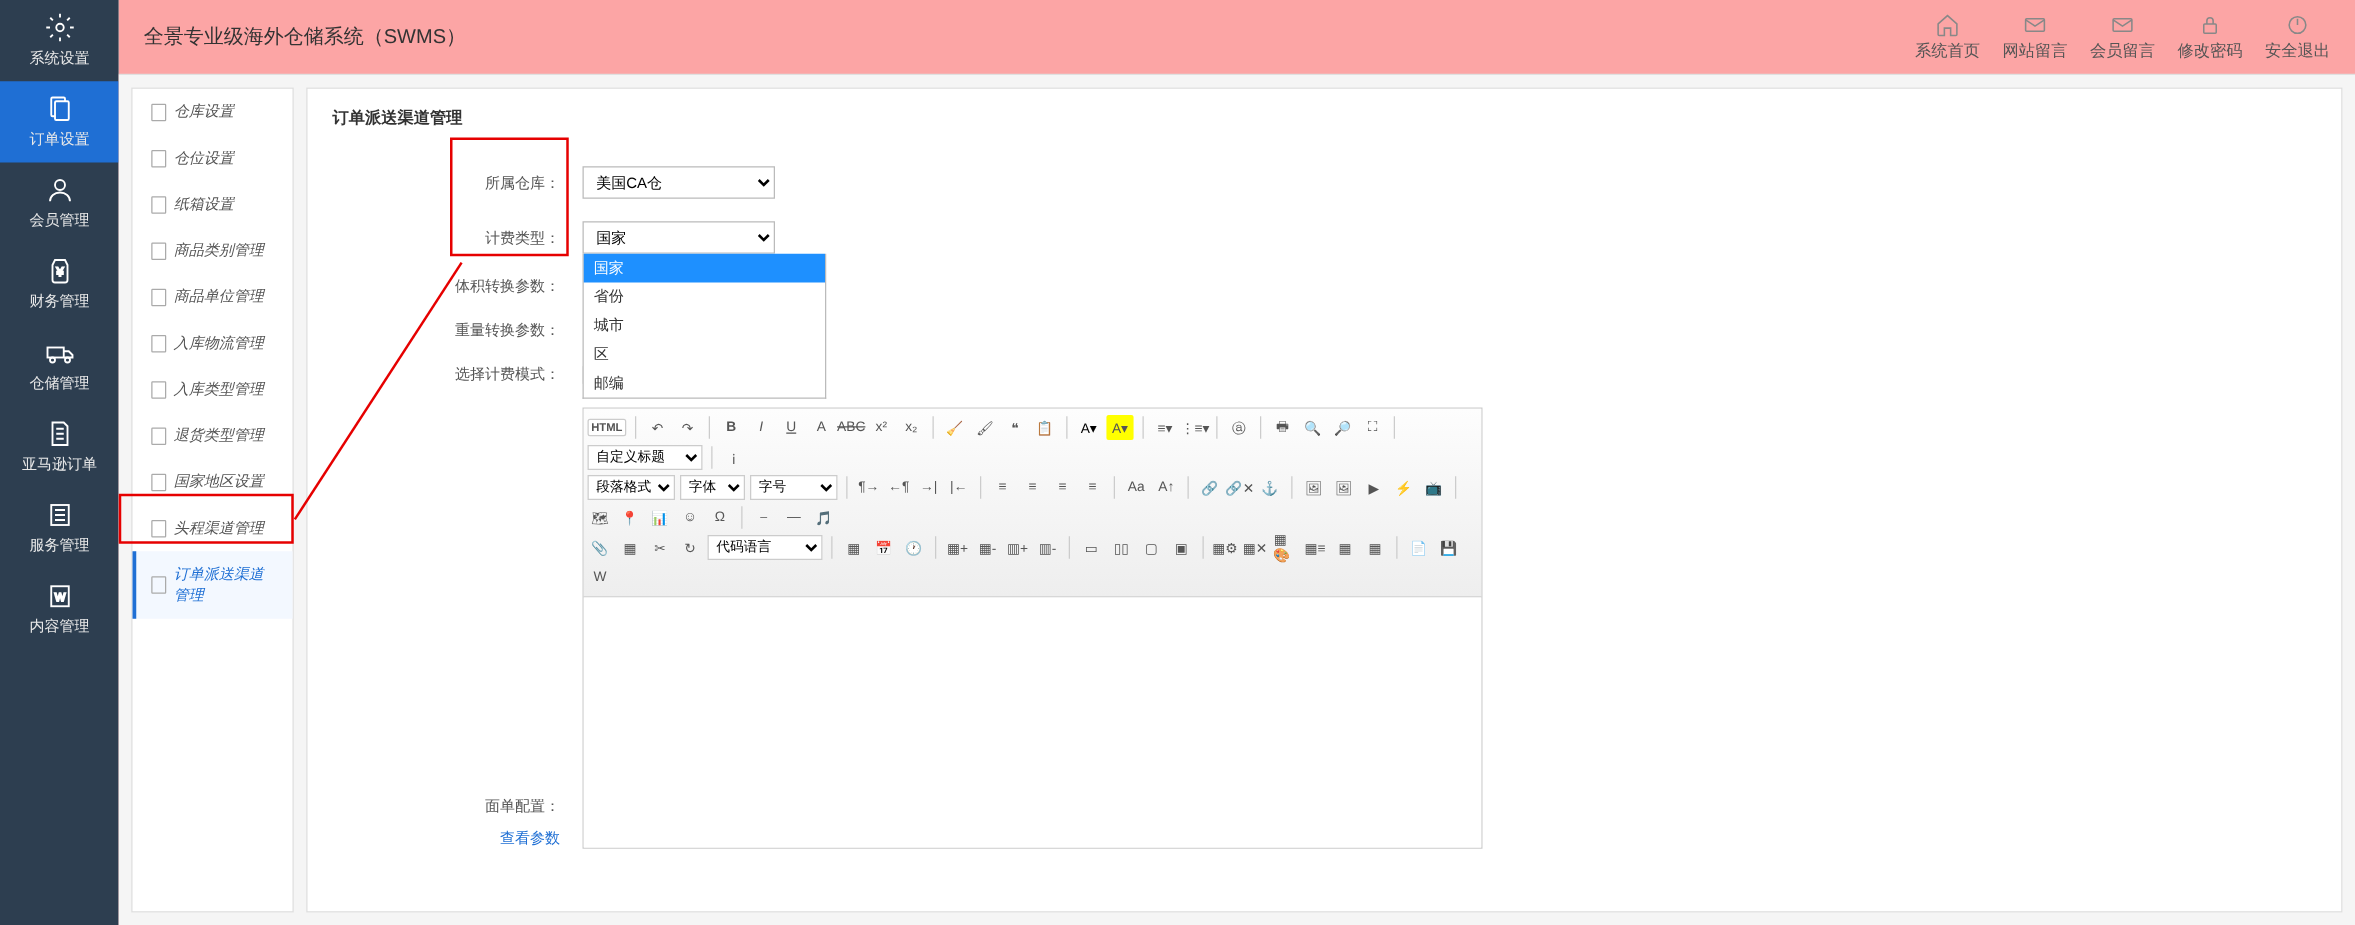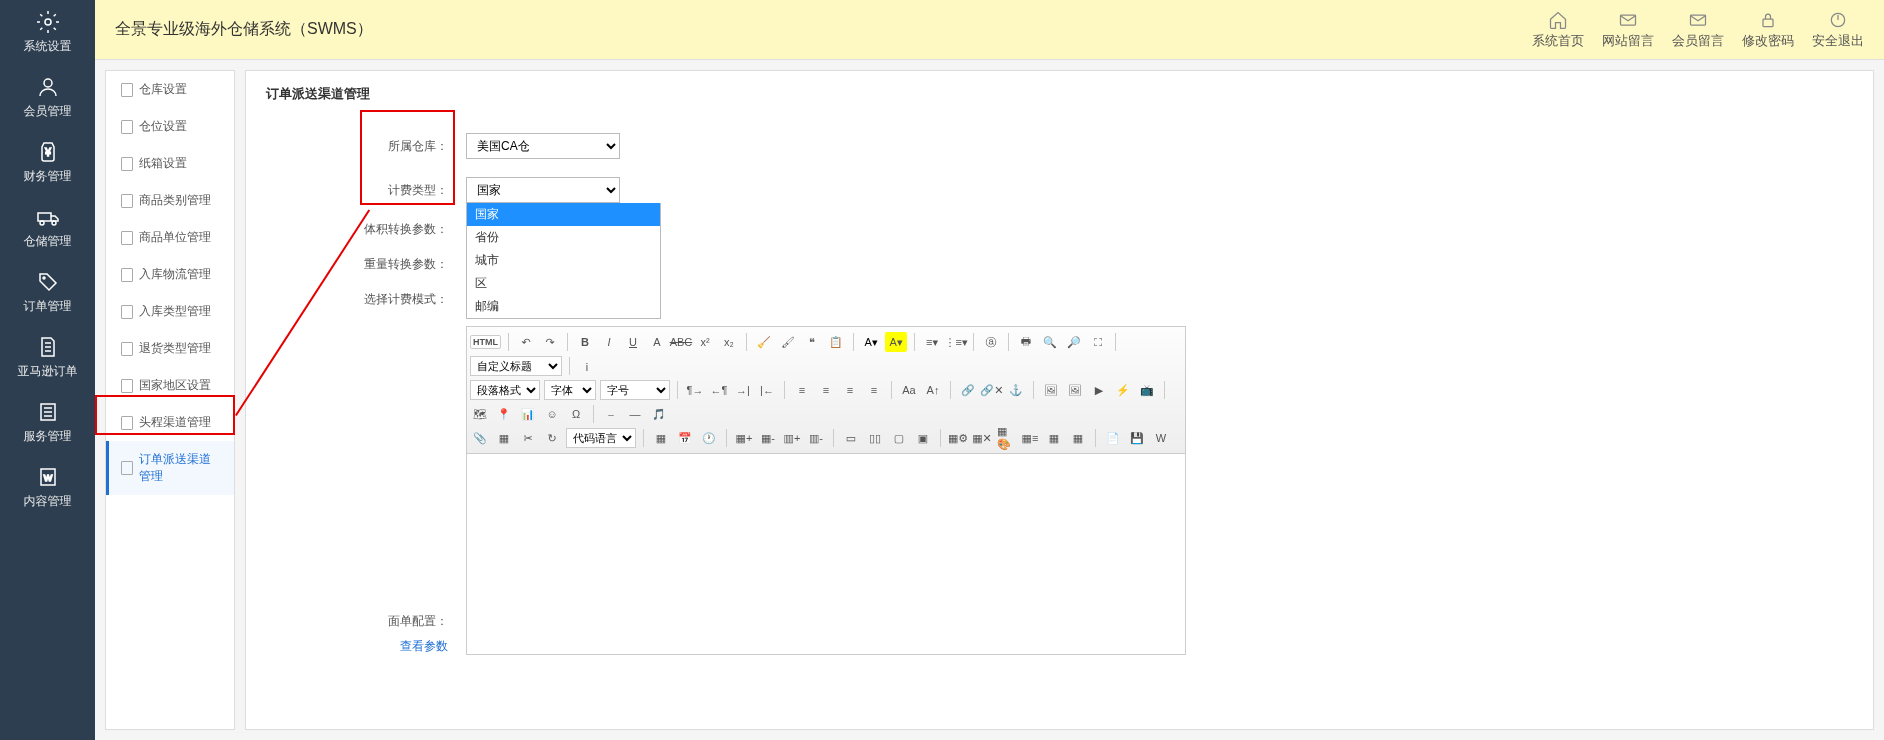--- a/index.html
+++ b/index.html
@@ -7,33 +7,33 @@
 .container { display: flex; height: 740px; width: 1884px; overflow: hidden; position: relative; }
 
 
 .sidebar-main { width: 95px; background: #2d3e50; color: #fff; display: flex; flex-direction: column; }
 .sidebar-main .item { text-align: center; padding: 10px 0; cursor: pointer; font-size: 12px; }
 .sidebar-main .item.active { background: #1f6fd4; }
 .sidebar-main .item .icon { display: block; margin: 0 auto 4px; width: 24px; height: 24px; }
 .sidebar-main .item .label { display: block; color: #e8e8e8; }
 
 
-.right-area { flex: 1; display: flex; flex-direction: column; background: #fef9c3; }
+.right-area { flex: 1; display: flex; flex-direction: column; background: #fca5a5; }
 .header { height: 60px; display: flex; align-items: center; justify-content: space-between; padding: 0 20px; border-bottom: 1px solid #e0e0e0; }
 .header .title { font-size: 16px; color: #333; }
 .header .actions { display: flex; gap: 18px; }
 .header .action { text-align: center; cursor: pointer; font-size: 13px; color: #555; }
 .header .action .icon { display: block; margin: 0 auto 2px; width: 20px; height: 20px; }
 
 
 .body { flex: 1; display: flex; background: #f5f5f5; padding: 10px; gap: 10px; position: relative; }
 
 
 .sidebar-sub { width: 130px; background: #fff; border: 1px solid #ddd; }
-.sidebar-sub .sub-item { padding: 10px 12px; cursor: pointer; color: #555; font-size: 12px; display: flex; align-items: center; gap: 6px; border-left: 3px solid transparent; }
+.sidebar-sub .sub-item { padding: 10px 12px; cursor: pointer; color: #555; font-size: 12px; display: flex; align-items: center; gap: 6px; border-left: 3px solid transparent; font-style: italic; }
 .sidebar-sub .sub-item .doc-icon { width: 12px; height: 14px; border: 1px solid #aaa; border-radius: 1px; position: relative; flex-shrink: 0; }
 .sidebar-sub .sub-item.active { color: #1f6fd4; border-left-color: #1f6fd4; background: #f3f8ff; }
 
 
 .main { flex: 1; background: #fff; border: 1px solid #ddd; padding: 14px 20px; overflow: auto; }
 .main .page-title { font-weight: bold; font-size: 13px; margin-bottom: 30px; }
 .form-row { display: flex; align-items: center; margin-bottom: 18px; }
 .form-label { width: 200px; text-align: right; padding-right: 18px; color: #555; font-size: 12px; }
 .form-control { width: 154px; height: 26px; border: 1px solid #bbb; font-size: 12px; padding: 0 6px; background: #fff; }
 select.form-control { appearance: menulist; }
@@ -67,20 +67,27 @@
 <div class="container">
 
   <div class="sidebar-main">
     <div class="item">
       <svg class="icon" viewBox="0 0 24 24" fill="none" stroke="#fff" stroke-width="1.5">
           <circle cx="12" cy="12" r="3"></circle>
           <path d="M12 1v3m0 16v3M4.2 4.2l2.1 2.1m11.4 11.4l2.1 2.1M1 12h3m16 0h3M4.2 19.8l2.1-2.1m11.4-11.4l2.1-2.1"></path>
         </svg>
       <span class="label">系统设置</span>
     </div>
+    <div class="item active">
+      <svg class="icon" viewBox="0 0 24 24" fill="none" stroke="#fff" stroke-width="1.5">
+          <rect x="5" y="3" width="11" height="15" rx="1"></rect>
+          <rect x="8" y="6" width="11" height="15" rx="1" fill="#1f6fd4"></rect>
+        </svg>
+      <span class="label">订单设置</span>
+    </div>
     <div class="item">
       <svg class="icon" viewBox="0 0 24 24" fill="none" stroke="#fff" stroke-width="1.5">
           <circle cx="12" cy="8" r="4"></circle>
           <path d="M4 21c0-4 3.5-7 8-7s8 3 8 7"></path>
         </svg>
       <span class="label">会员管理</span>
     </div>
     <div class="item">
       <svg class="icon" viewBox="0 0 24 24" fill="none" stroke="#fff" stroke-width="1.5">
           <path d="M8 3h8l2 4v12a2 2 0 01-2 2H8a2 2 0 01-2-2V7l2-4z"></path>
@@ -89,27 +96,20 @@
       <span class="label">财务管理</span>
     </div>
     <div class="item">
       <svg class="icon" viewBox="0 0 24 24" fill="none" stroke="#fff" stroke-width="1.5">
           <rect x="2" y="8" width="13" height="8"></rect>
           <path d="M15 11h4l3 3v2h-7"></path>
           <circle cx="6" cy="18" r="2"></circle>
           <circle cx="18" cy="18" r="2"></circle>
         </svg>
       <span class="label">仓储管理</span>
-    </div>
-    <div class="item">
-      <svg class="icon" viewBox="0 0 24 24" fill="none" stroke="#fff" stroke-width="1.5">
-          <path d="M4 4h7l9 9-7 7-9-9V4z"></path>
-          <circle cx="8" cy="8" r="1"></circle>
-        </svg>
-      <span class="label">订单管理</span>
     </div>
     <div class="item">
       <svg class="icon" viewBox="0 0 24 24" fill="none" stroke="#fff" stroke-width="1.5">
           <path d="M6 3h9l3 3v15H6V3z"></path>
           <path d="M9 8h6M9 12h6M9 16h6"></path>
         </svg>
       <span class="label">亚马逊订单</span>
     </div>
     <div class="item">
       <svg class="icon" viewBox="0 0 24 24" fill="none" stroke="#fff" stroke-width="1.5">
@@ -338,21 +338,21 @@
                 <span class="tool-sep"></span>
                 <span class="tool-btn">⎯</span>
                 <span class="tool-btn">—</span>
                 <span class="tool-btn">🎵</span>
               </div>
               <div class="tool-row">
                 <span class="tool-btn">📎</span>
                 <span class="tool-btn">▦</span>
                 <span class="tool-btn">✂</span>
                 <span class="tool-btn">↻</span>
-                <select class="tool-select" style="width:70px"><option>代码语言</option></select>
+                <select class="tool-select" style="width:92px"><option>代码语言</option></select>
                 <span class="tool-sep"></span>
                 <span class="tool-btn">▦</span>
                 <span class="tool-btn">📅</span>
                 <span class="tool-btn">🕐</span>
                 <span class="tool-sep"></span>
                 <span class="tool-btn">▦+</span>
                 <span class="tool-btn">▦-</span>
                 <span class="tool-btn">▥+</span>
                 <span class="tool-btn">▥-</span>
                 <span class="tool-sep"></span>

